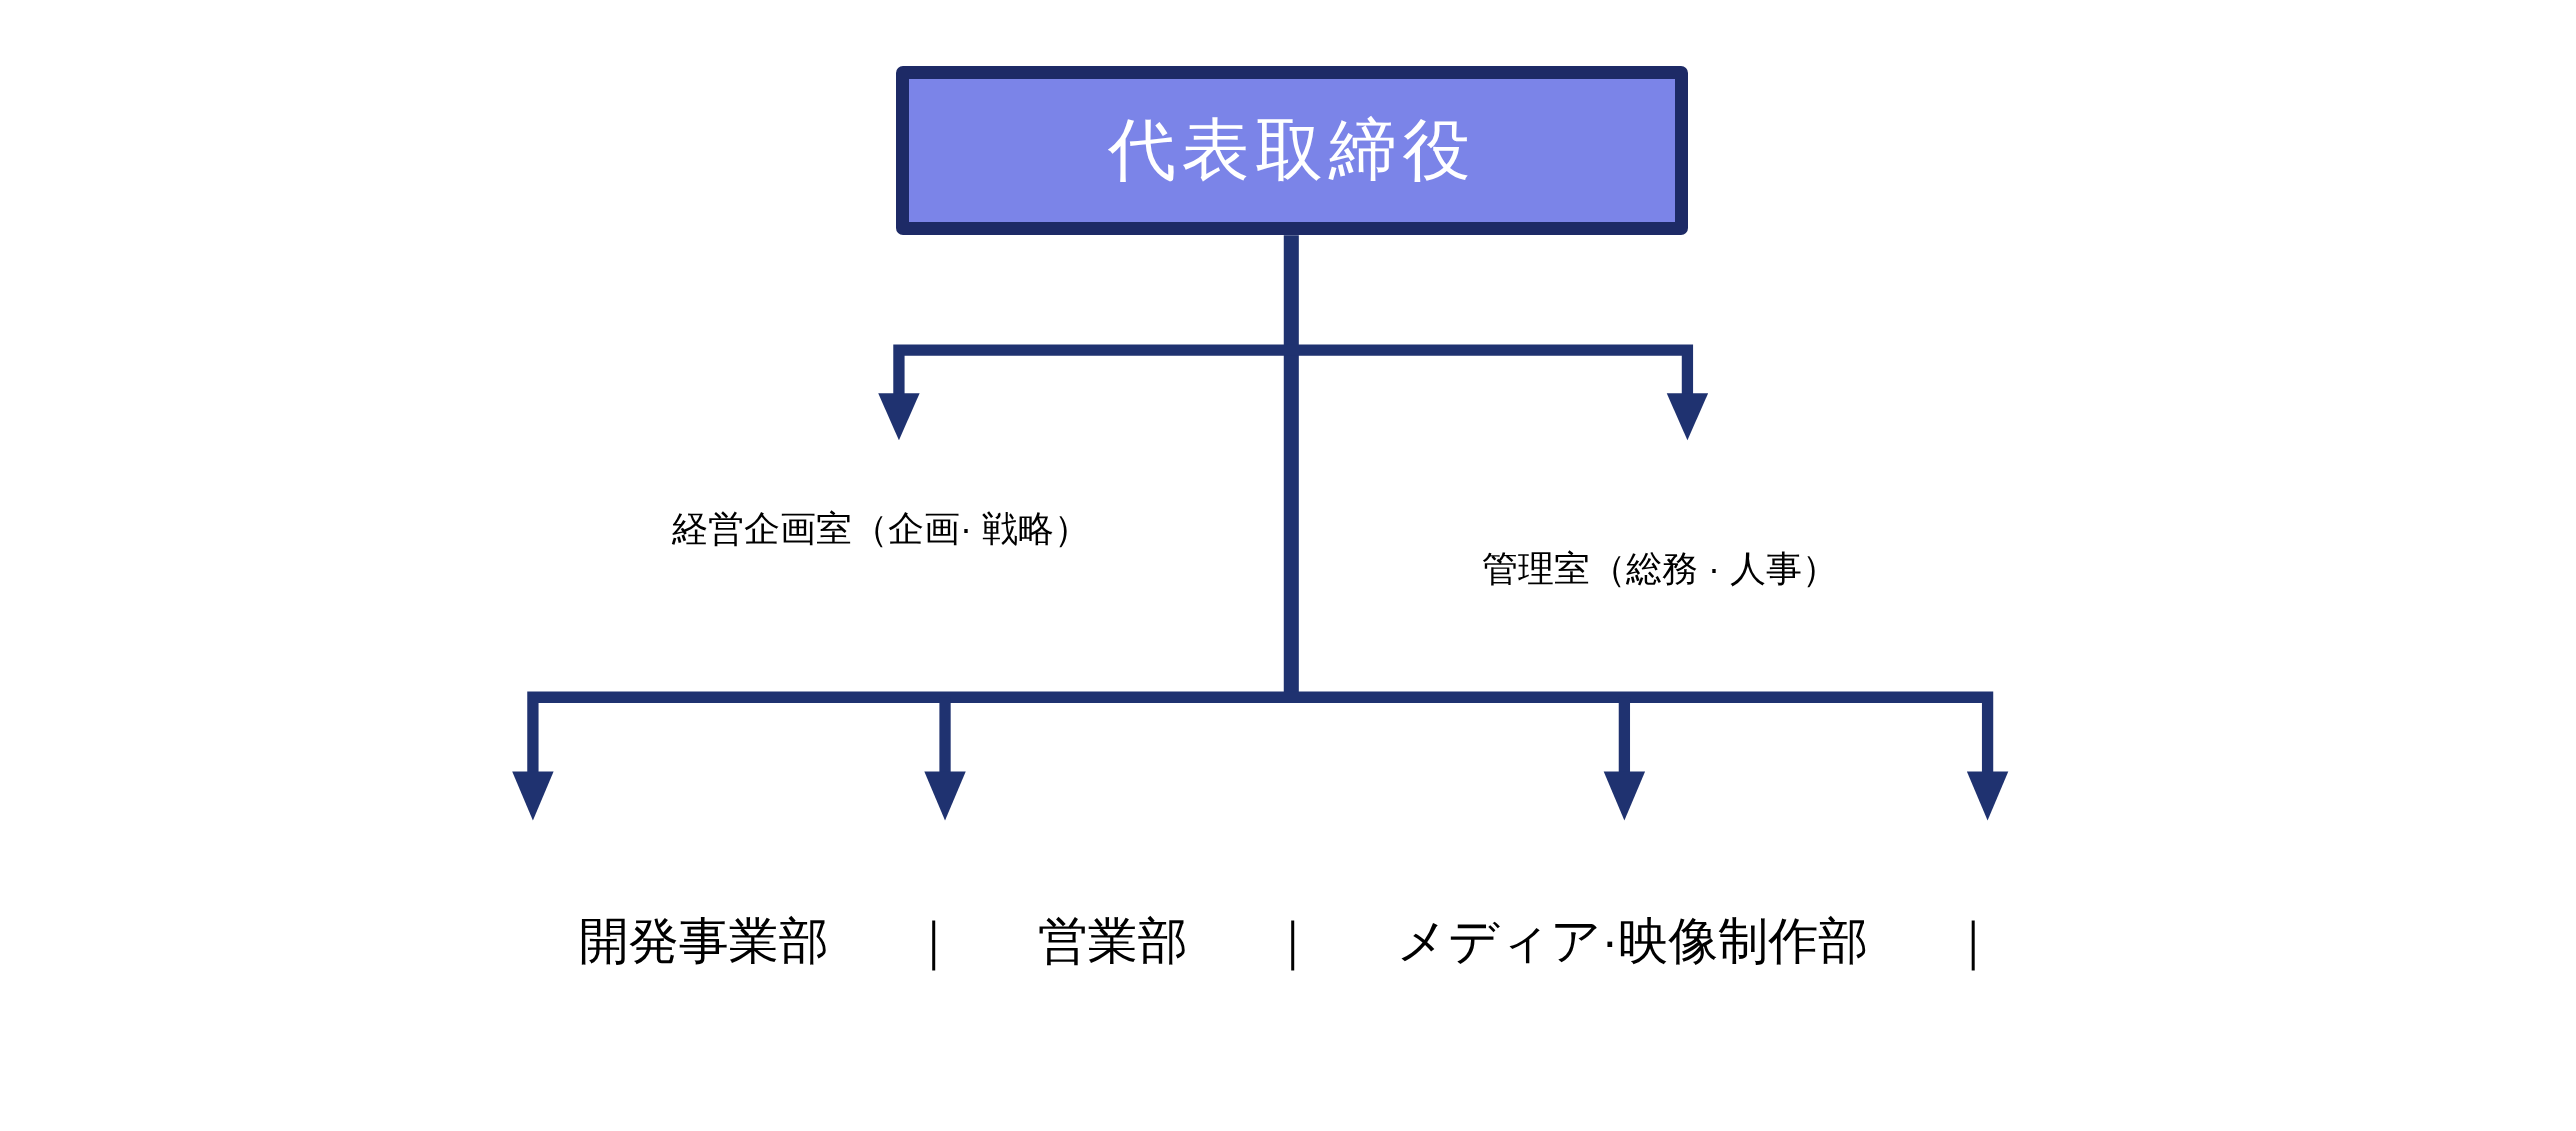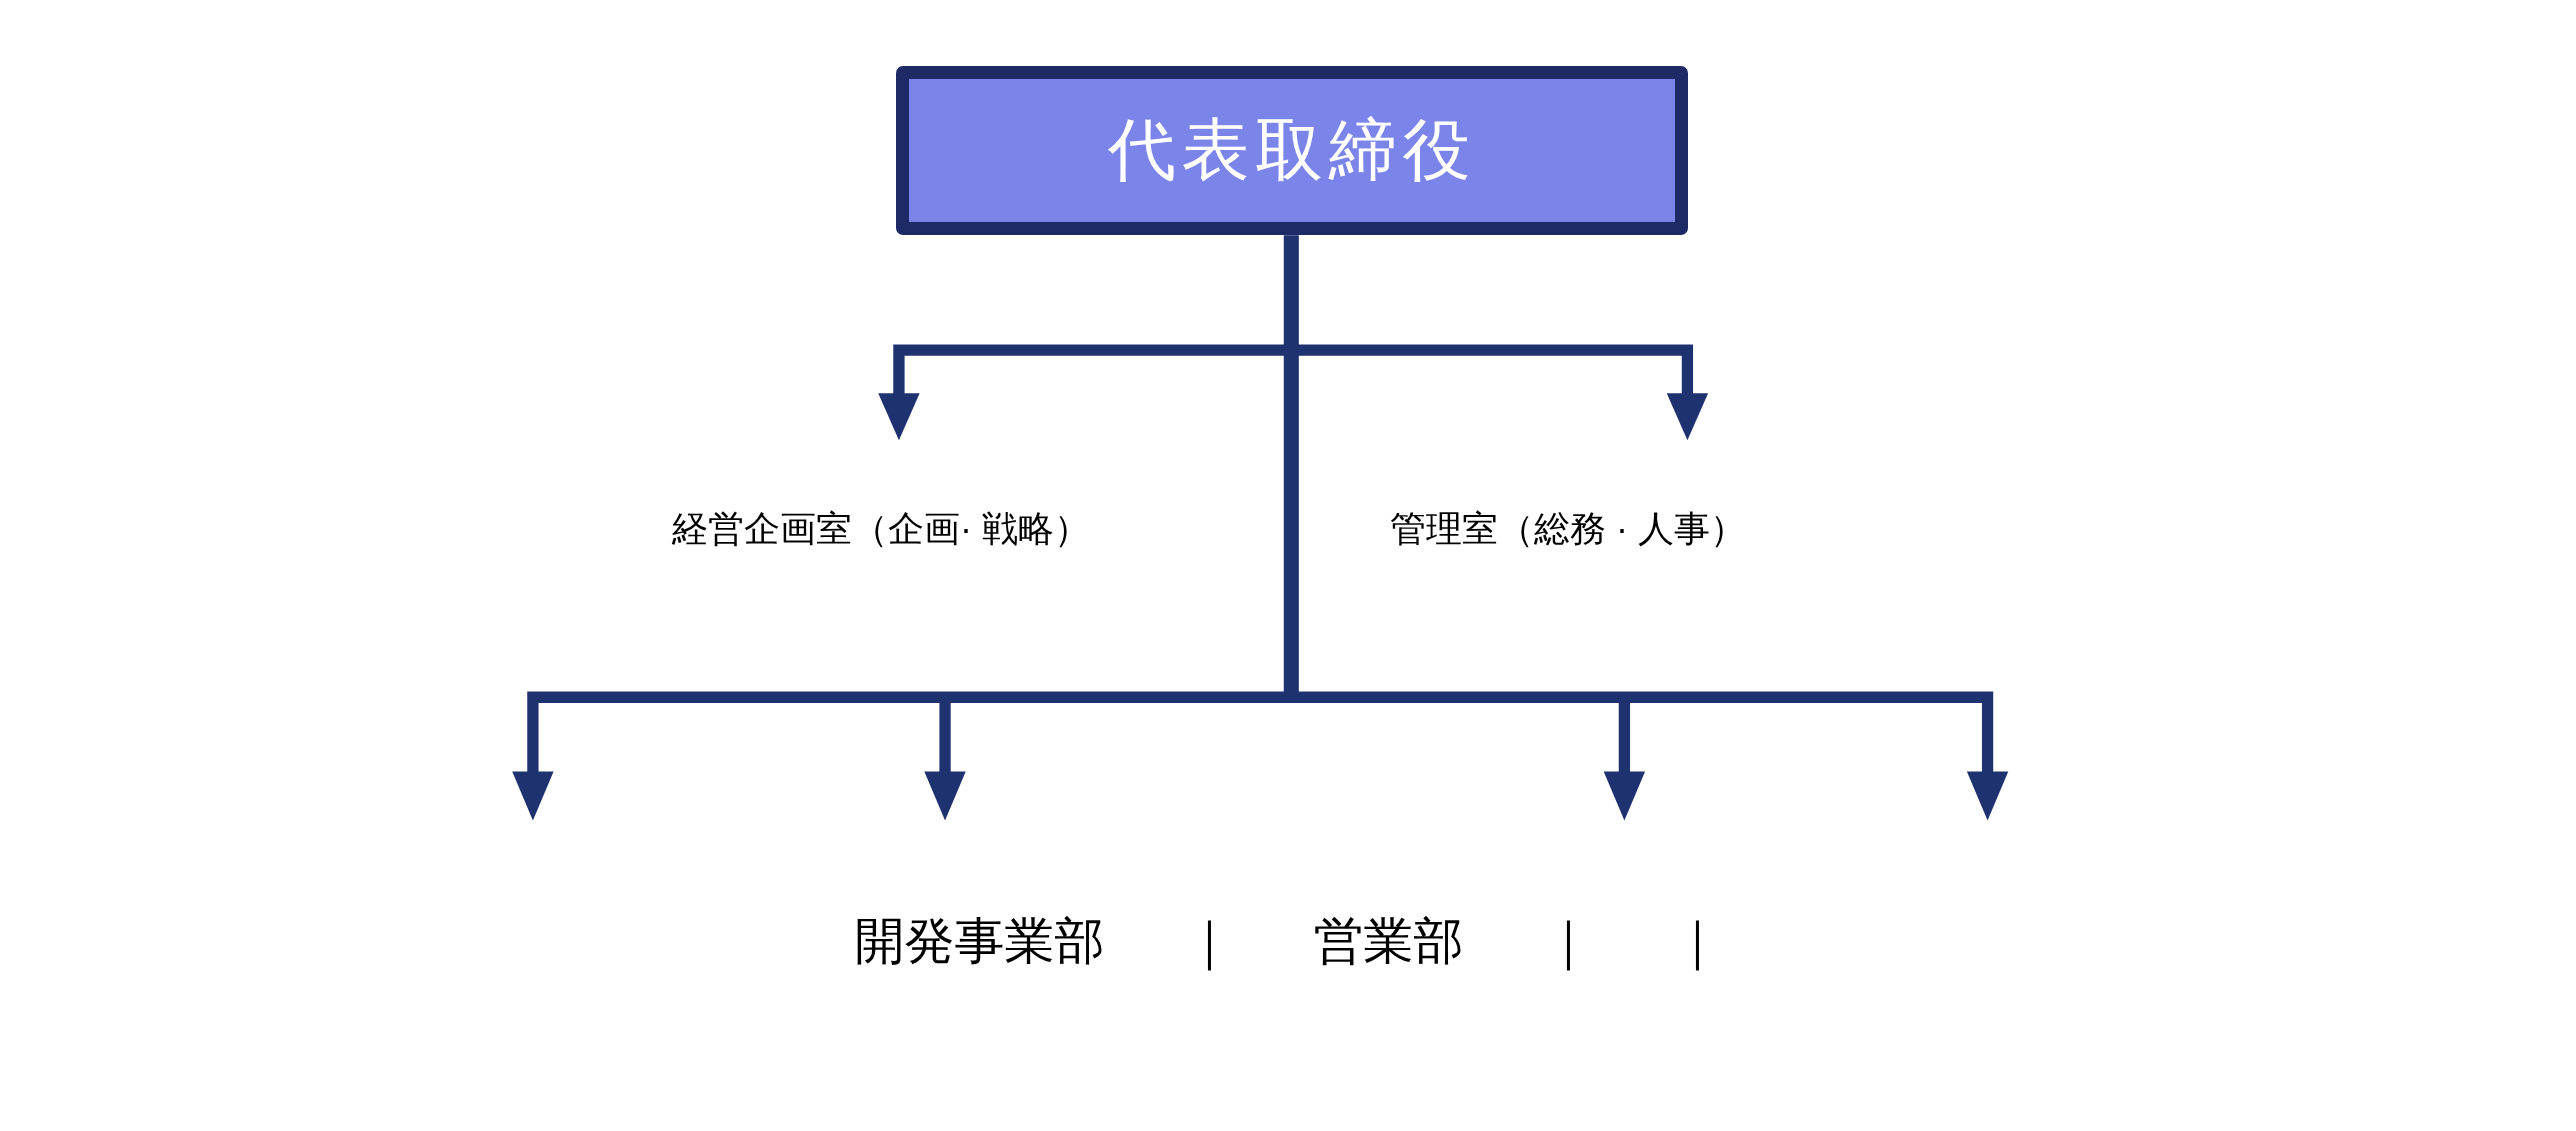--- a/index.html
+++ b/index.html
@@ -56,21 +56,21 @@
   }
   .l1-label{
     position:absolute;
     top:529px;
     transform:translate(-50%,-50%);
     color:var(--label-text);
     font-size:36px;
     white-space:nowrap;
   }
   .l1-label.left{left:881px;}
-  .l1-label.right{left:1568px;}
+  .l1-label.right{left:1660px;margin-top:40px;}
   .l2-row{
     position:absolute;
     left:0;top:911px;
     width:2576px;
     display:flex;
     justify-content:center;
     align-items:center;
     gap:80px;
     color:var(--label-text);
     font-size:50px;
@@ -106,17 +106,18 @@
   </div>
 
   <div class="l1-label left">経営企画室（企画· 戦略）</div>
   <div class="l1-label right">管理室（総務 · 人事）</div>
 
   <div class="l2-row">
     <span>開発事業部</span>
     <span class="l2-sep">｜</span>
     <span>営業部</span>
     <span class="l2-sep">｜</span>
+    <span>メディア·映像制作部</span>
     <span class="l2-sep">｜</span>
   </div>
 
 </div>
 
 
 </body></html>

